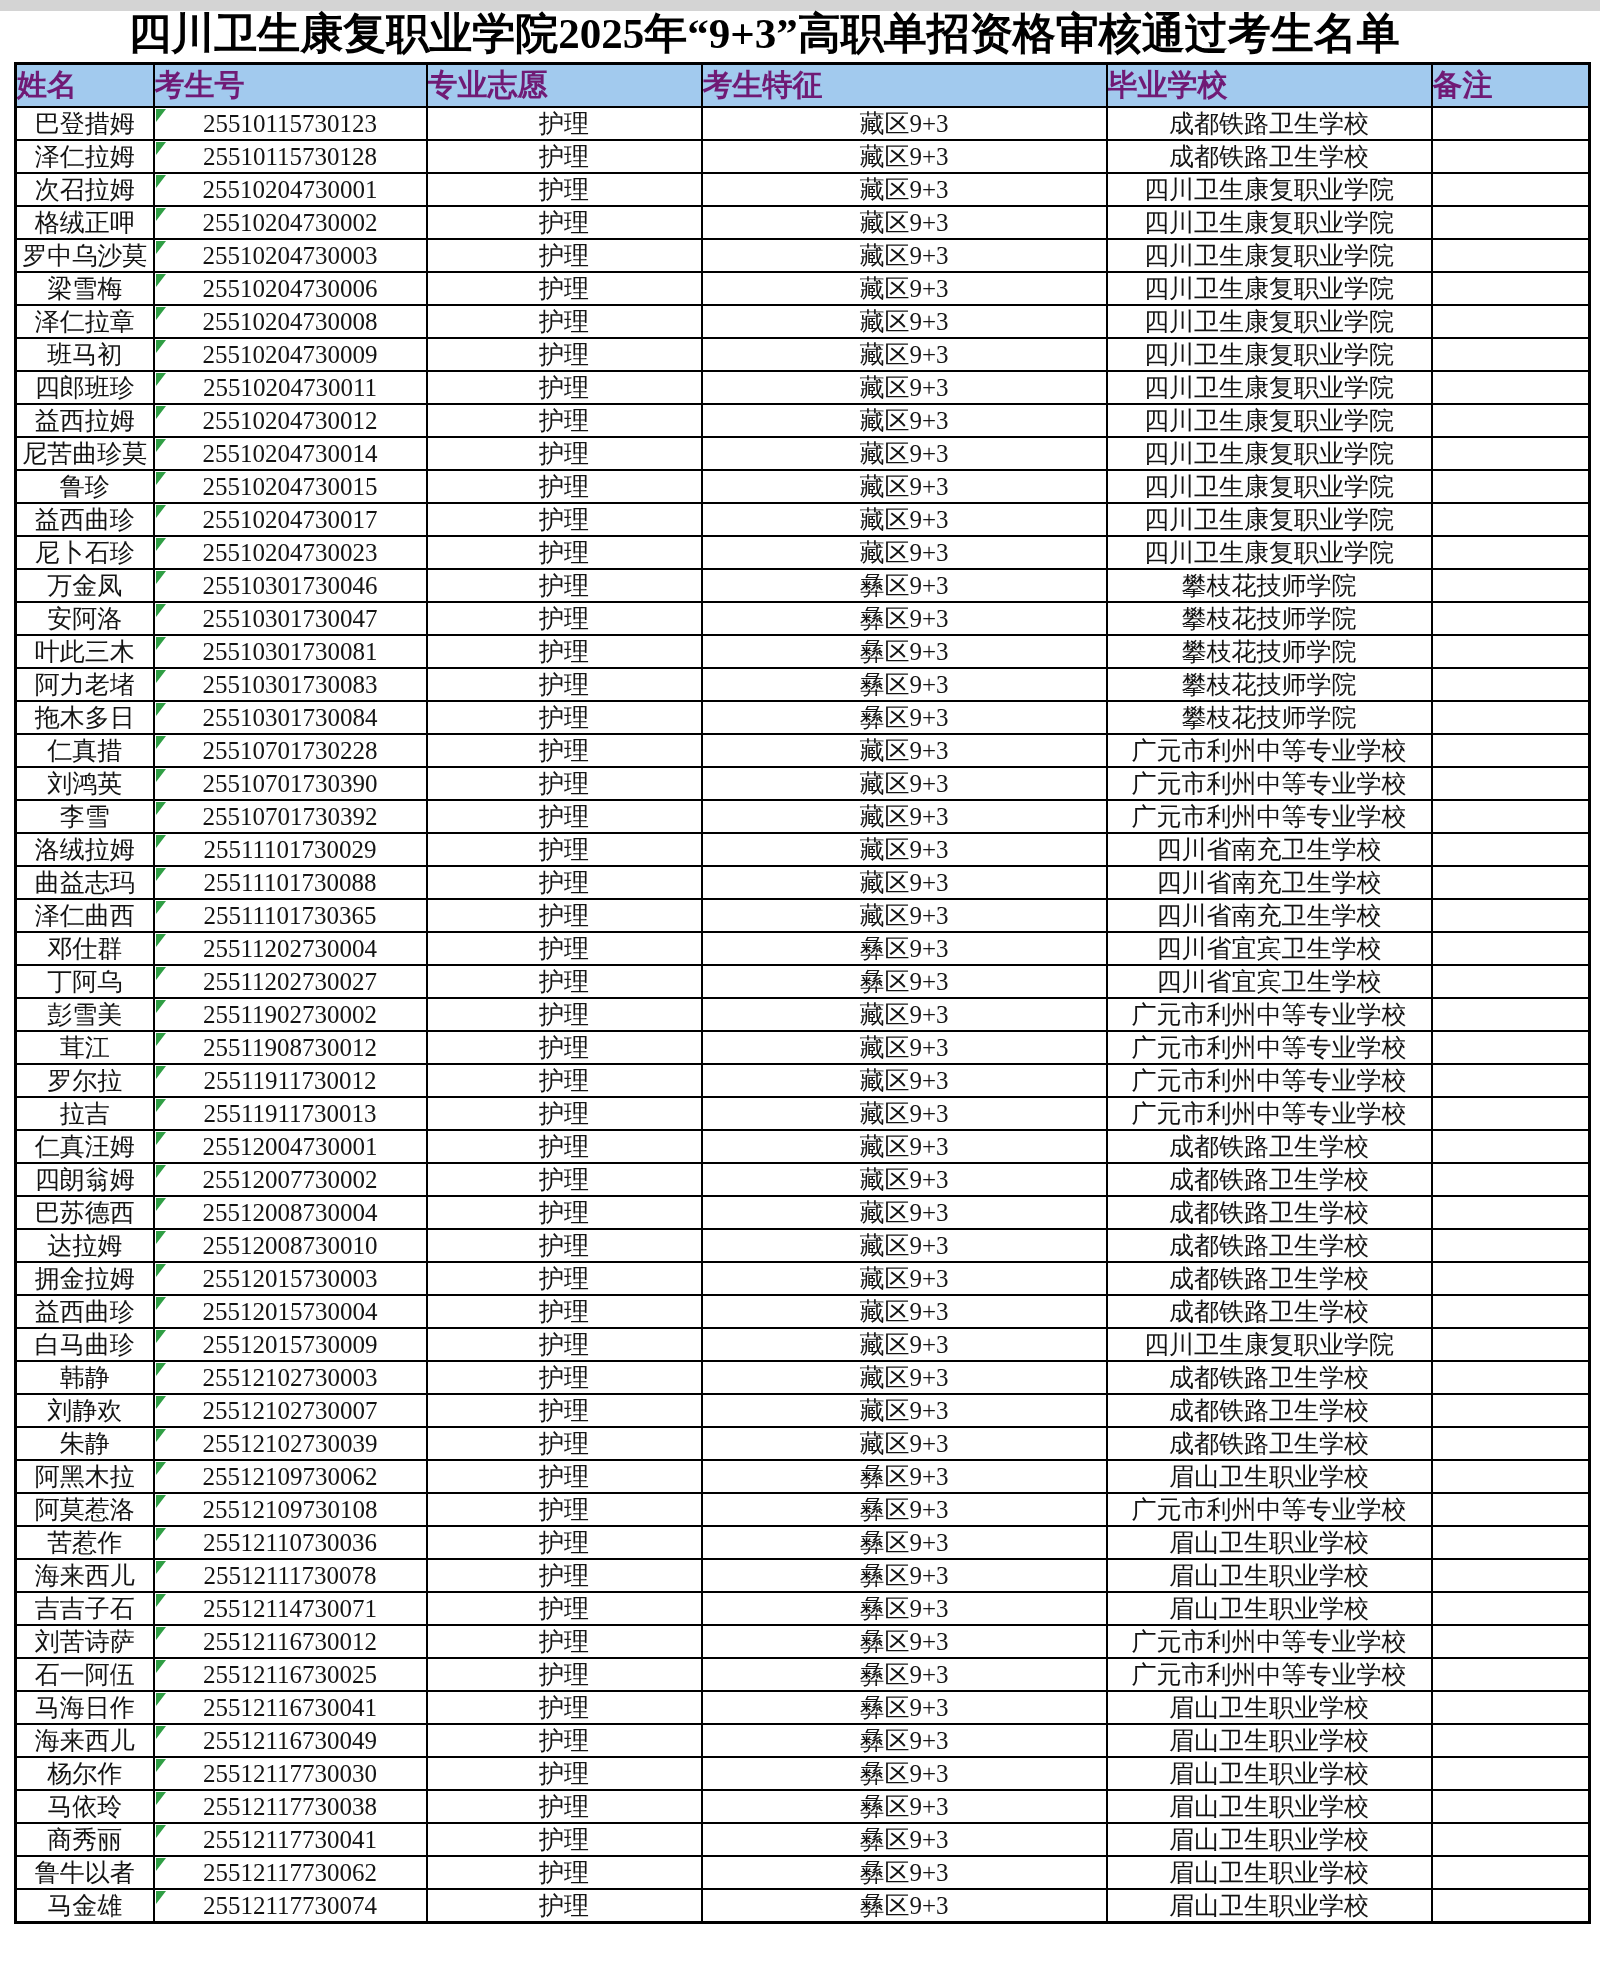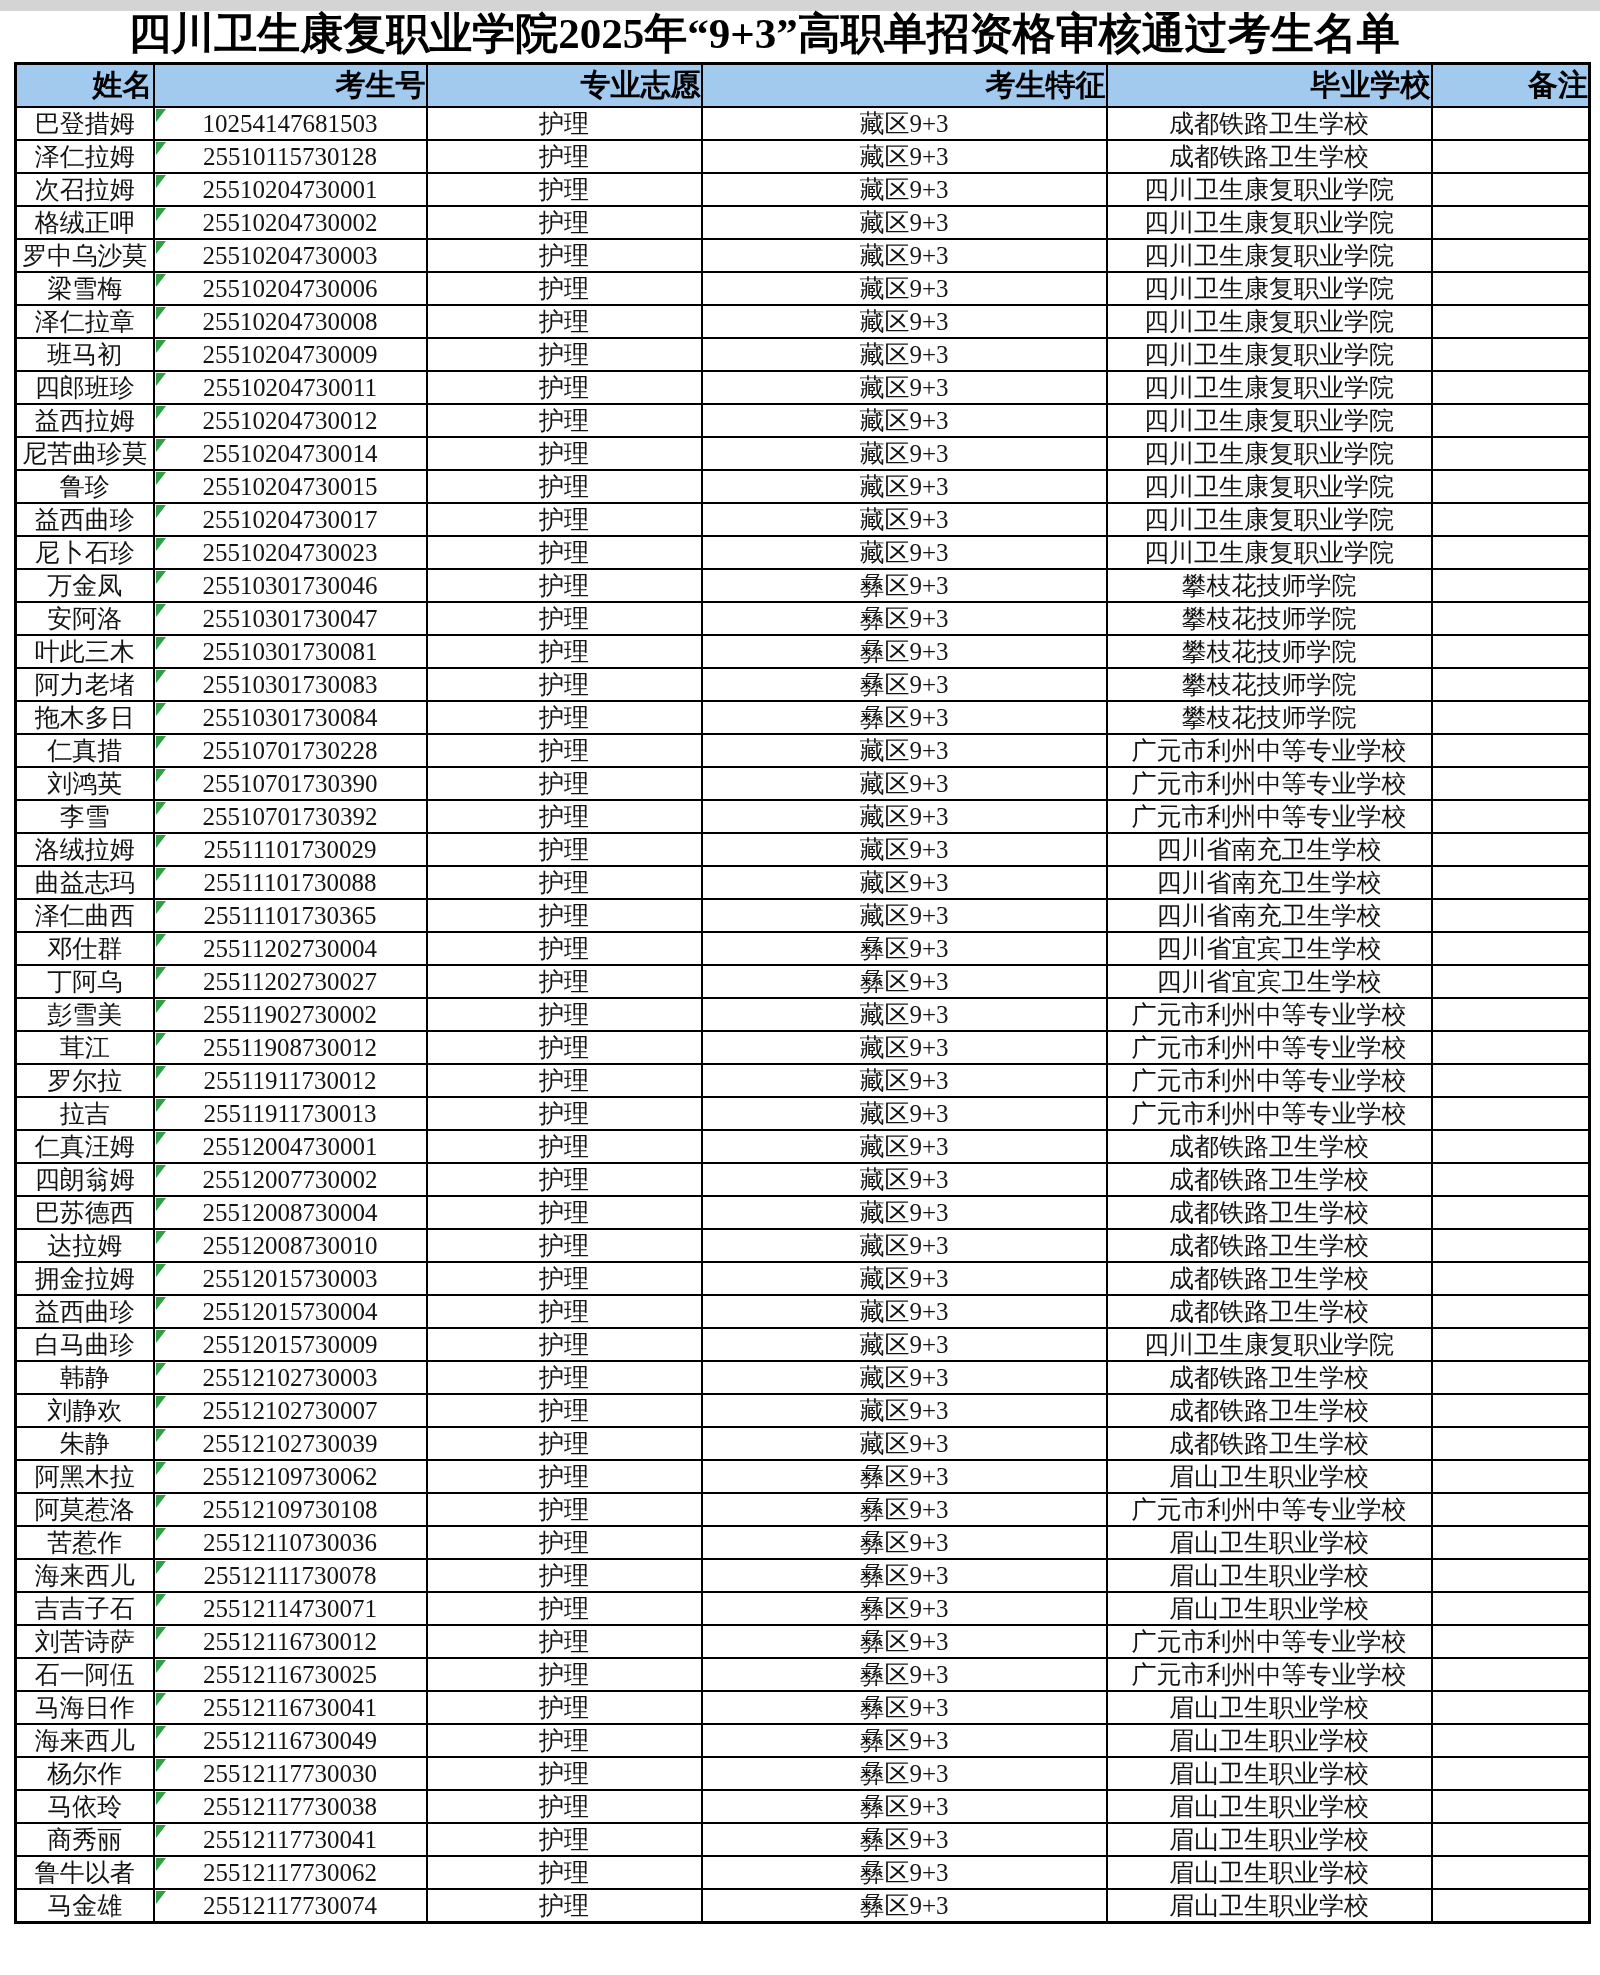--- a/index.html
+++ b/index.html
@@ -11,22 +11,22 @@
   .doc-title{
     position:absolute;top:9px;left:0;width:1528px;margin:0;text-align:center;
     font-size:43px;line-height:50px;font-weight:700;white-space:nowrap;color:#000;
   }
   table.grid{
     position:absolute;left:14px;top:62px;width:1574px;
     border-collapse:collapse;table-layout:fixed;border:3px solid #000;background:#fff;
   }
   th{
     background:var(--header-bg,#A2CAEE);border:2px solid #000;height:40px;
-    font-size:30px;font-weight:700;padding:0;text-align:right;vertical-align:middle;
-    white-space:nowrap;overflow:hidden;color:#000000;
+    font-size:30px;font-weight:700;padding:0;text-align:left;vertical-align:middle;
+    white-space:nowrap;overflow:hidden;color:#701a75;
   }
   td{
     border:2px solid #000;height:31px;padding:0;position:relative;
     font-size:25px;text-align:center;vertical-align:middle;
     white-space:nowrap;overflow:hidden;
   }
   td .txt{display:inline-block;line-height:31px;}
   .tri{
     position:absolute;top:1px;left:1px;width:0;height:0;
     border-top:13px solid var(--tri-green,#2f9e44);
@@ -55,21 +55,21 @@
         <th>考生号</th>
         <th>专业志愿</th>
         <th>考生特征</th>
         <th>毕业学校</th>
         <th>备注</th>
       </tr>
   </thead>
   <tbody id="body-rows">
       <tr>
         <td><span class="txt">巴登措姆</span></td>
-        <td><span class="txt">10254147681503</span><span class="tri"></span></td>
+        <td><span class="txt">25510115730123</span><span class="tri"></span></td>
         <td><span class="txt">护理</span></td>
         <td><span class="txt">藏区9+3</span></td>
         <td><span class="txt">成都铁路卫生学校</span></td>
         <td><span class="txt"></span></td>
       </tr>
       <tr>
         <td><span class="txt">泽仁拉姆</span></td>
         <td><span class="txt">25510115730128</span><span class="tri"></span></td>
         <td><span class="txt">护理</span></td>
         <td><span class="txt">藏区9+3</span></td>

